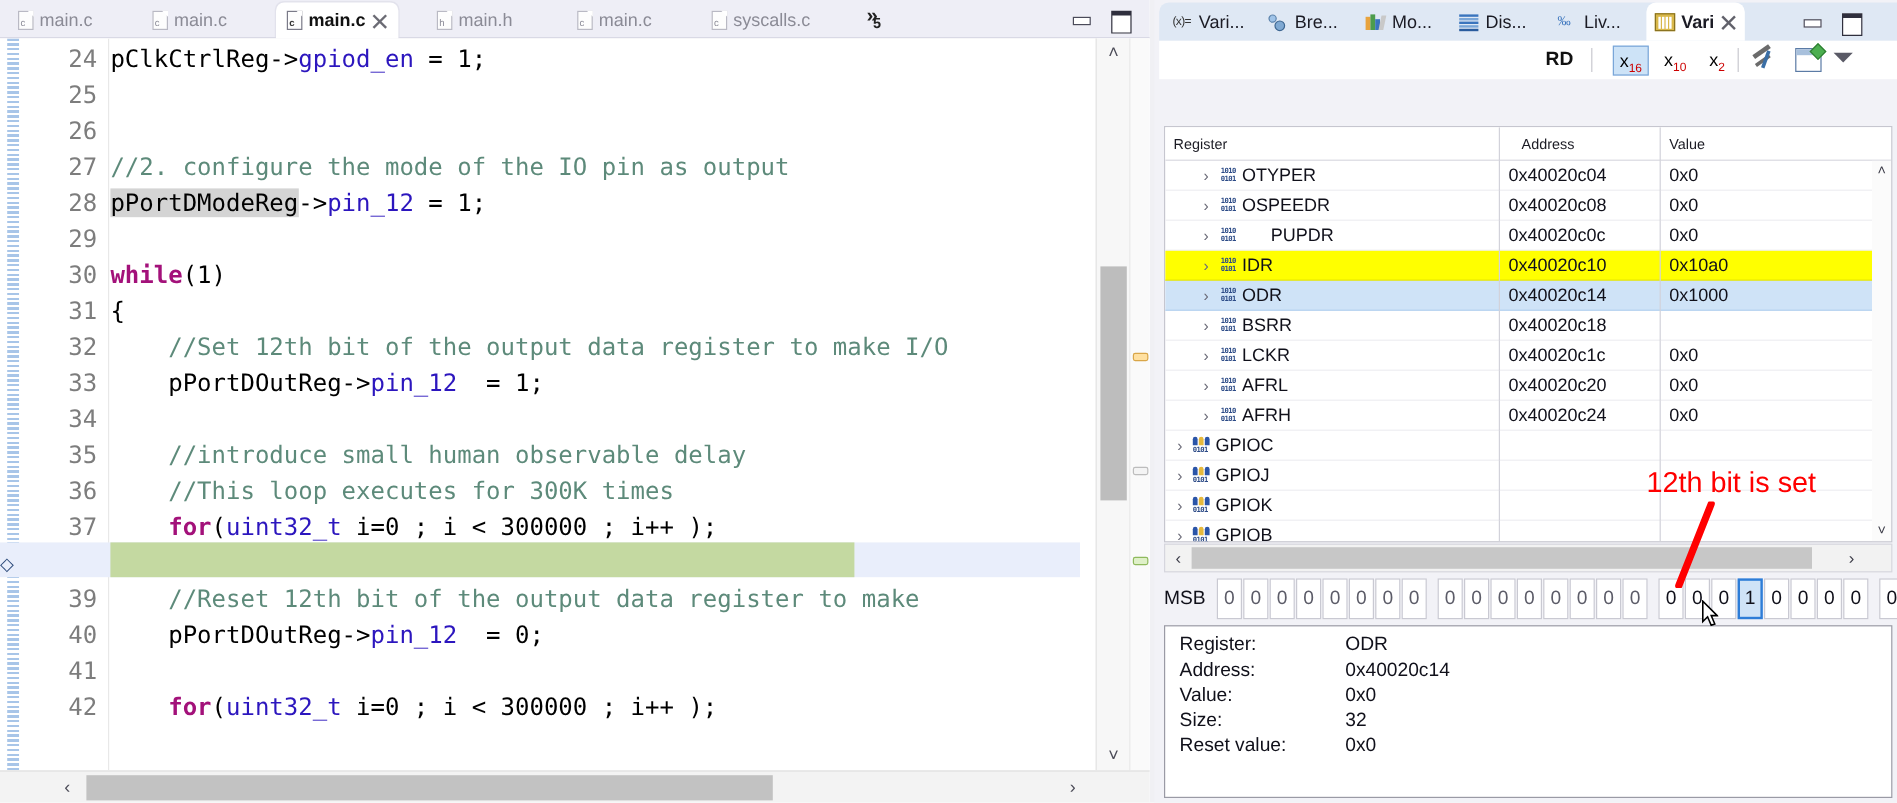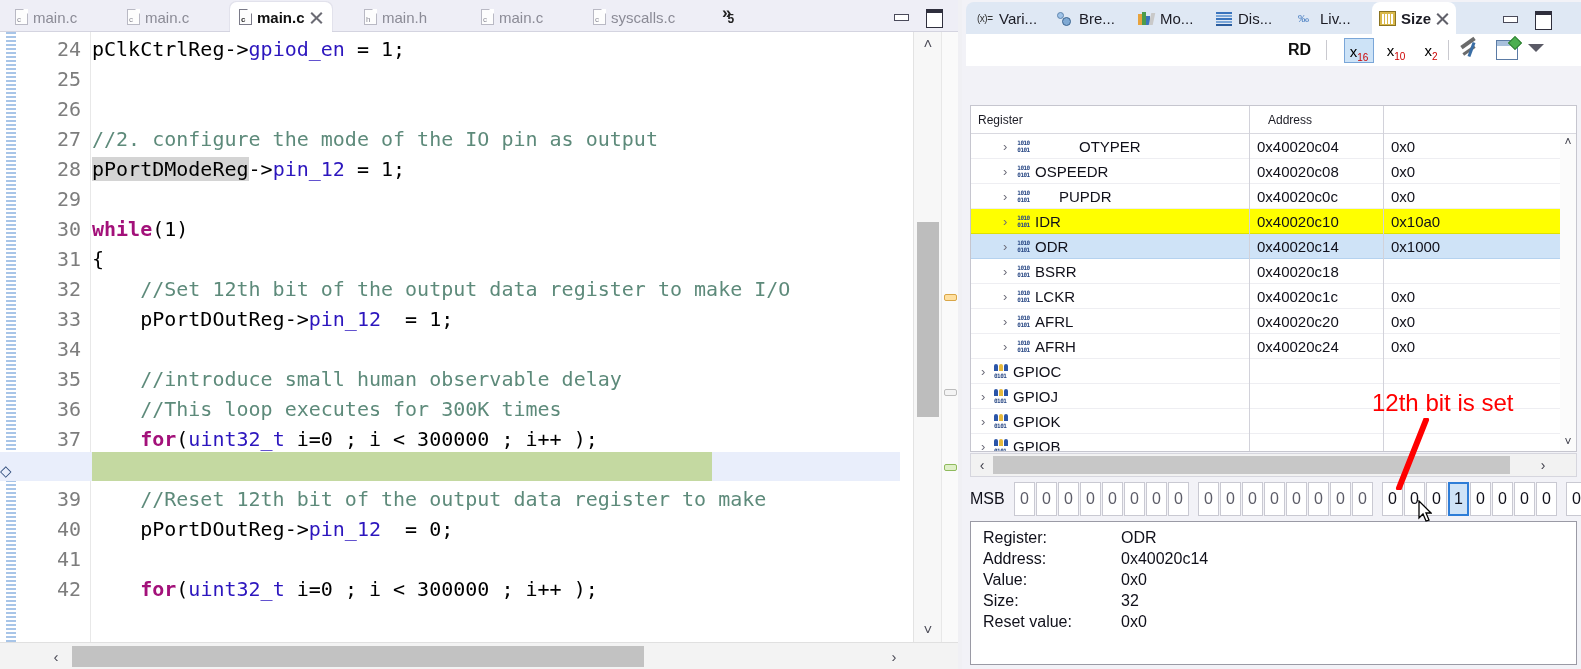--- a/index.html
+++ b/index.html
@@ -477,21 +477,21 @@
         <span class="vicon ic-liv">‰</span>
         <span>Liv...</span>
       </div>
       <div class="vtab active" style="left:406px;">
         <span class="vicon ic-sfr">
             <i></i>
             <i></i>
             <i></i>
             <i></i>
           </span>
-        <span>Size</span>
+        <span>Vari</span>
         <span class="vtabclose"></span>
       </div>
       <div id="v-min"></div>
       <div id="v-max"></div>
     </div>
 
     <div id="sfr-toolbar">
       <div id="tb-rd">RD</div>
       <div class="tbsep" style="left:360px;"></div>
       <div class="radix sel" style="left:378px;">
@@ -516,26 +516,27 @@
       <div id="tb-menu"></div>
     </div>
 
 
     <div id="tree">
       <div id="tree-head">
         <div class="thcell" style="left:0px;   width:278px;">Register</div>
         <div class="thdiv" style="left:278px;"></div>
         <div class="thcell" style="left:279px; width:133px;margin-left:11px;">Address</div>
         <div class="thdiv" style="left:412px;"></div>
+        <div class="thcell" style="left:413px; width:175px;">Value</div>
       </div>
       <div id="tree-rows">
           <div class="trow" style="top: 28px;">
             <div class="arrow" style="left: 32px;">›</div>
             <div class="regicon" style="left: 45px;">1010<br>0101</div>
-            <div class="tw" style="left: 64px; margin-left: 44px;">OTYPER</div>
+            <div class="tw" style="left: 64px;">OTYPER</div>
             <div class="tw" style="left: 286px;">0x40020c04</div>
             <div class="tw" style="left: 420px;">0x0</div>
             <div class="thdiv" style="left: 278px; height: 25px;"></div>
             <div class="thdiv" style="left: 412px; height: 25px;"></div>
           </div>
           <div class="trow" style="top: 53px;">
             <div class="arrow" style="left: 32px;">›</div>
             <div class="regicon" style="left: 45px;">1010<br>0101</div>
             <div class="tw" style="left: 64px;">OSPEEDR</div>
             <div class="tw" style="left: 286px;">0x40020c08</div>

